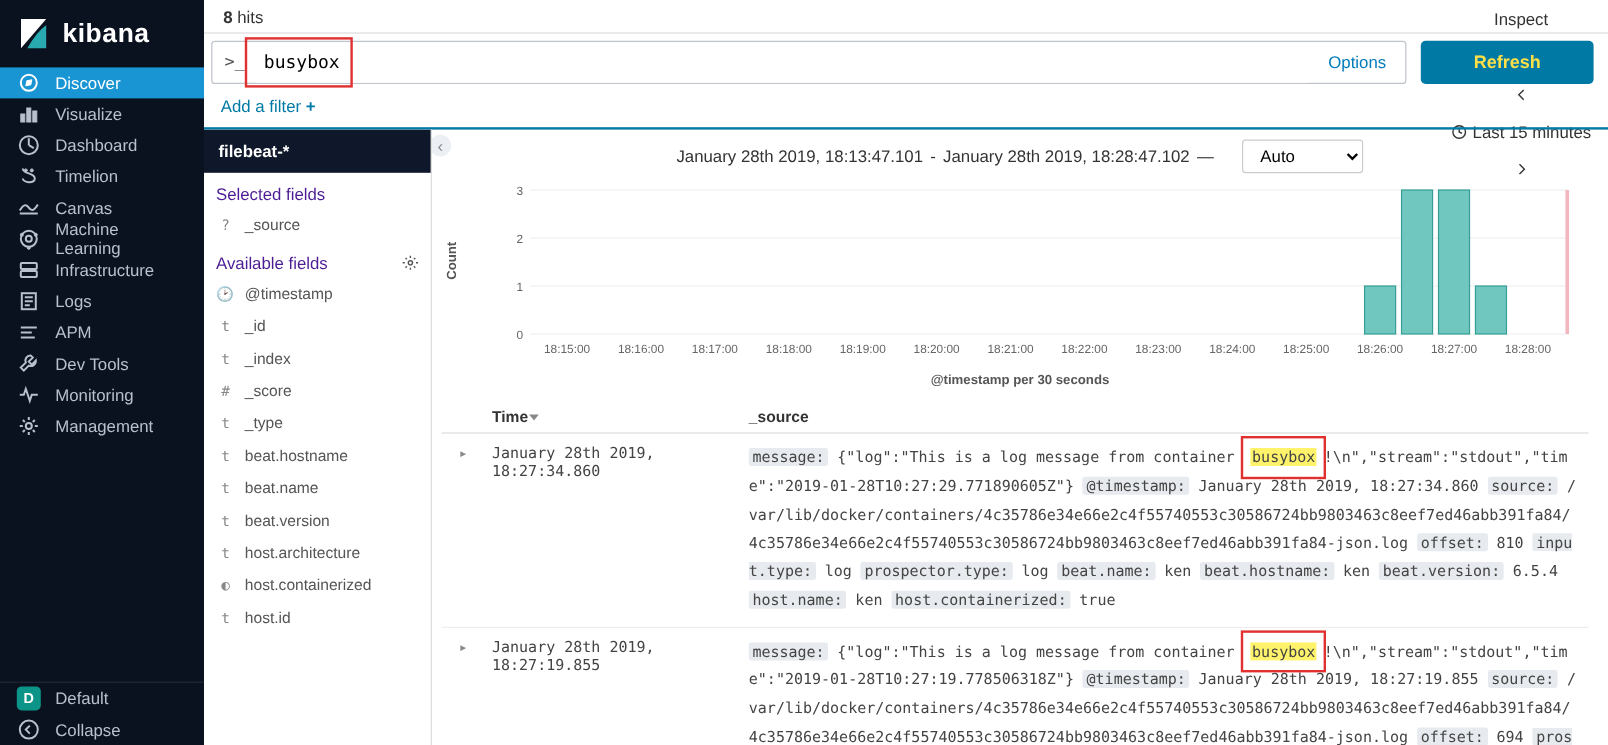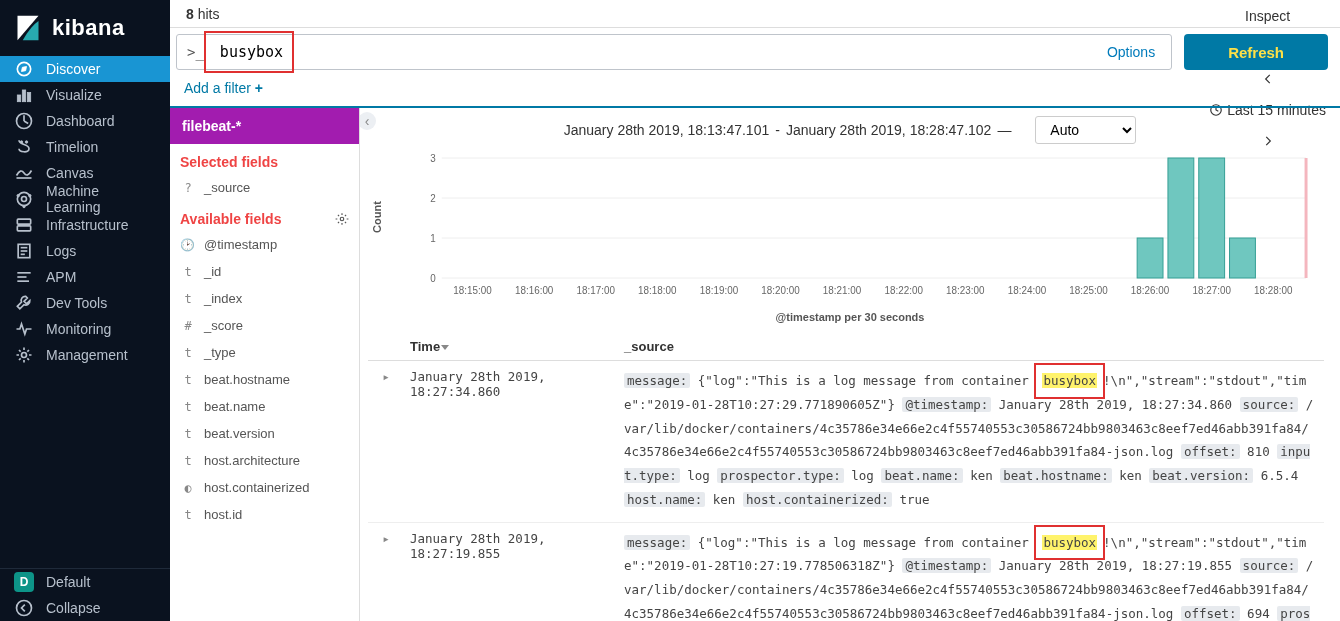--- a/index.html
+++ b/index.html
@@ -36,22 +36,22 @@
   .searchbox .options { display:flex; align-items:center; padding:0 16px; color:#007bbb; cursor:pointer; }
   .highlight-red-box { position:absolute; left:27px; top:-4px; width:90px; height:42px; border:2px solid #e03030; pointer-events:none; }
   .refresh-btn { background:#0079a5; color:#fde047; border:none; border-radius:4px; padding:0 44px; font-size:15px; font-weight:700; cursor:pointer; }
   .filterrow { padding:4px 14px 10px; border-bottom:2px solid #0079a5; }
   .addfilter { color:#0079a5; font-size:14px; cursor:pointer; }
   .addfilter:after { content:" +"; font-weight:700; }
   .body { flex:1; display:flex; min-height:0; }
 
   
   .fieldpanel { width:190px; border-right:1px solid #ddd; display:flex; flex-direction:column; overflow:auto; }
-  .index-pattern { background:#a21caf; color:#fff; padding:10px 12px; font-weight:700; font-size:14px; }
-  .section-head { padding:10px 10px 4px; font-size:14px; color:#ef4444; display:flex; align-items:center;font-weight:bold; }
+  .index-pattern { background:#0f172a; color:#fff; padding:10px 12px; font-weight:700; font-size:14px; }
+  .section-head { padding:10px 10px 4px; font-size:14px; color:#4c1d95; display:flex; align-items:center; }
   .section-head .gear { margin-left:auto; width:14px; height:14px; stroke:#555; fill:none; stroke-width:2; }
   .field { display:flex; align-items:center; gap:8px; padding:6px 10px; font-size:13px; color:#555; cursor:pointer; }
   .ft { width:16px;text-align:center; font-family:Consolas,monospace; font-size:12px; color:#888; display:inline-block; }
 
   
   .docs { flex:1; display:flex; flex-direction:column; overflow:auto; position:relative; }
   .collapse-arrow { position:absolute; left:-2px; top:4px; width:18px;height:18px;border-radius:50%;background:#eceff3;display:flex;align-items:center;justify-content:center;color:#888;cursor:pointer; }
   .timebar { text-align:center; padding:8px 20px; font-size:14px; color:#333; }
   .timebar .sep { margin:0 6px; }
   .timebar select { margin-left:14px; padding:4px 40px 4px 10px; border:1px solid #ccc; border-radius:3px; background:#fff; font-size:14px; }

